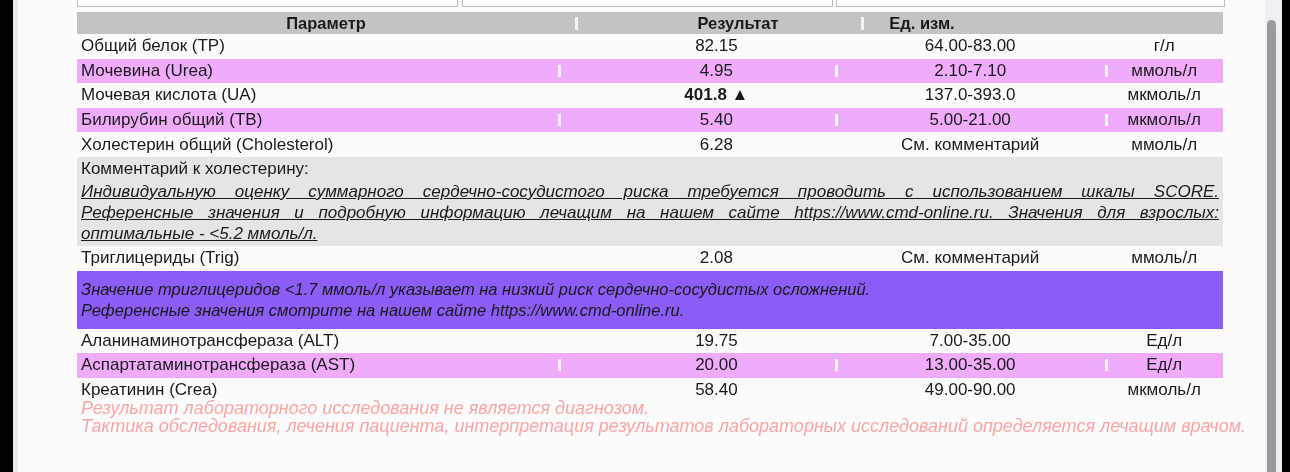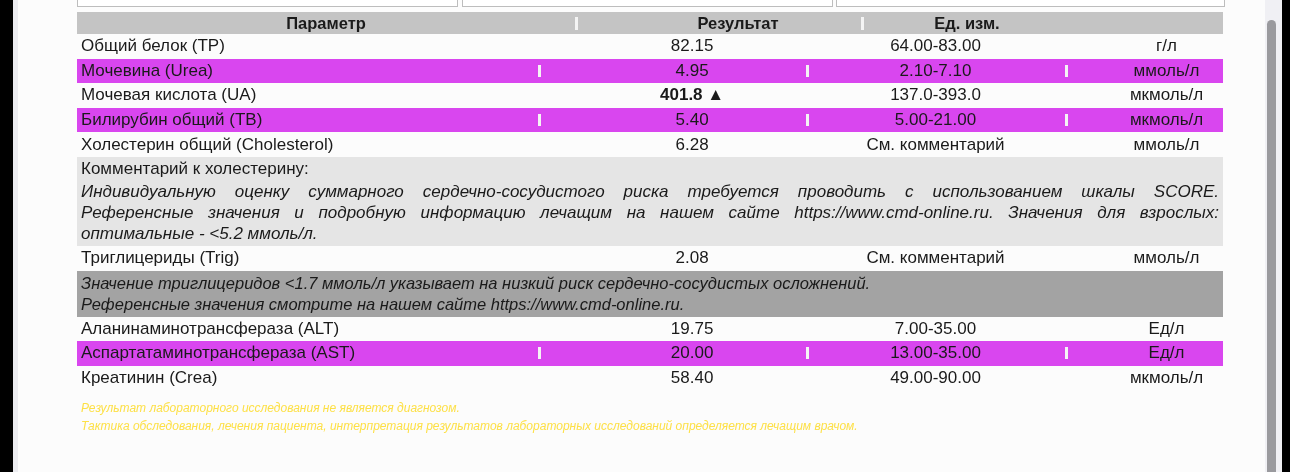--- a/index.html
+++ b/index.html
@@ -22,39 +22,39 @@
       background: #9a9a9e; border-radius: 5px 5px 0 0;
     }
     
     .topbox {
       position: absolute; top: -12px; height: 17px; border: 1px solid #bdbdbd; background: #fff;
     }
     .table {
       position: absolute; left: 77px; top: 12px; width: 1146px;
     }
     .row { display: flex; height: 24.6px; align-items: center; font-size: 17px; }
-    .row.alt { background: #d946ef; }
+    .row.alt { background: #f0abfc; }
     .row.header { background: #c4c4c4; height: 22px; font-weight: bold; font-size: 16.5px; }
     .c1 { width: 498px; padding-left: 4px; box-sizing: border-box; white-space: nowrap; }
     .c2 { width: 246px; text-align: center; position: relative; padding-left: 40px; }
     .c3 { width: 280px; text-align: center; position: relative; }
-    .c4 { width: 122px; text-align: center; position: relative; padding-left: 45px; }
+    .c4 { width: 122px; text-align: center; position: relative; }
     .header .c1 { text-align: center; padding-left: 0; }
     .sep { position: absolute; left: 0; top: 3px; bottom: 3px; width: 3px; background: #f4f4f4; }
     .row.alt .sep.faint { top: 4px; bottom: 4px; }
     .bold { font-weight: bold; }
     .comment-block { background: #e5e5e5; padding: 0 4px; font-size: 17px; }
     .comment-title { height: 24px; line-height: 24px; }
     .comment-text {
-      font-style: italic; text-align: justify; line-height: 21px; padding-bottom: 2px;
+      font-style: italic; text-align: justify; line-height: 21px; padding-bottom: 2px; text-decoration: underline;
     }
     .comment-text .line { display: block; text-align-last: justify; }
     .comment-text .line.last { text-align-last: left; }
-    .trig-note { background: #a3a3a3; padding: 2px 4px; font-size: 16.5px; font-style: italic; line-height: 21px; }
-    .footer { position: absolute; left: 81px; top: 399px; font-size: 12px; font-style: italic; line-height: 18px; color: #fde047; }
+    .trig-note { background: #8b5cf6; padding: 8px 4px; font-size: 16.5px; font-style: italic; line-height: 21px; }
+    .footer { position: absolute; left: 81px; top: 399px; font-size: 18px; font-style: italic; line-height: 18px; color: #fca5a5; }
   </style>
 </head>
 <body>
 
 <div class="left-strip"></div>
 <div class="left-gutter"></div>
 
 <div class="page"></div>
 
 <div class="topbox" style="left:77px; width:379px;"></div>

